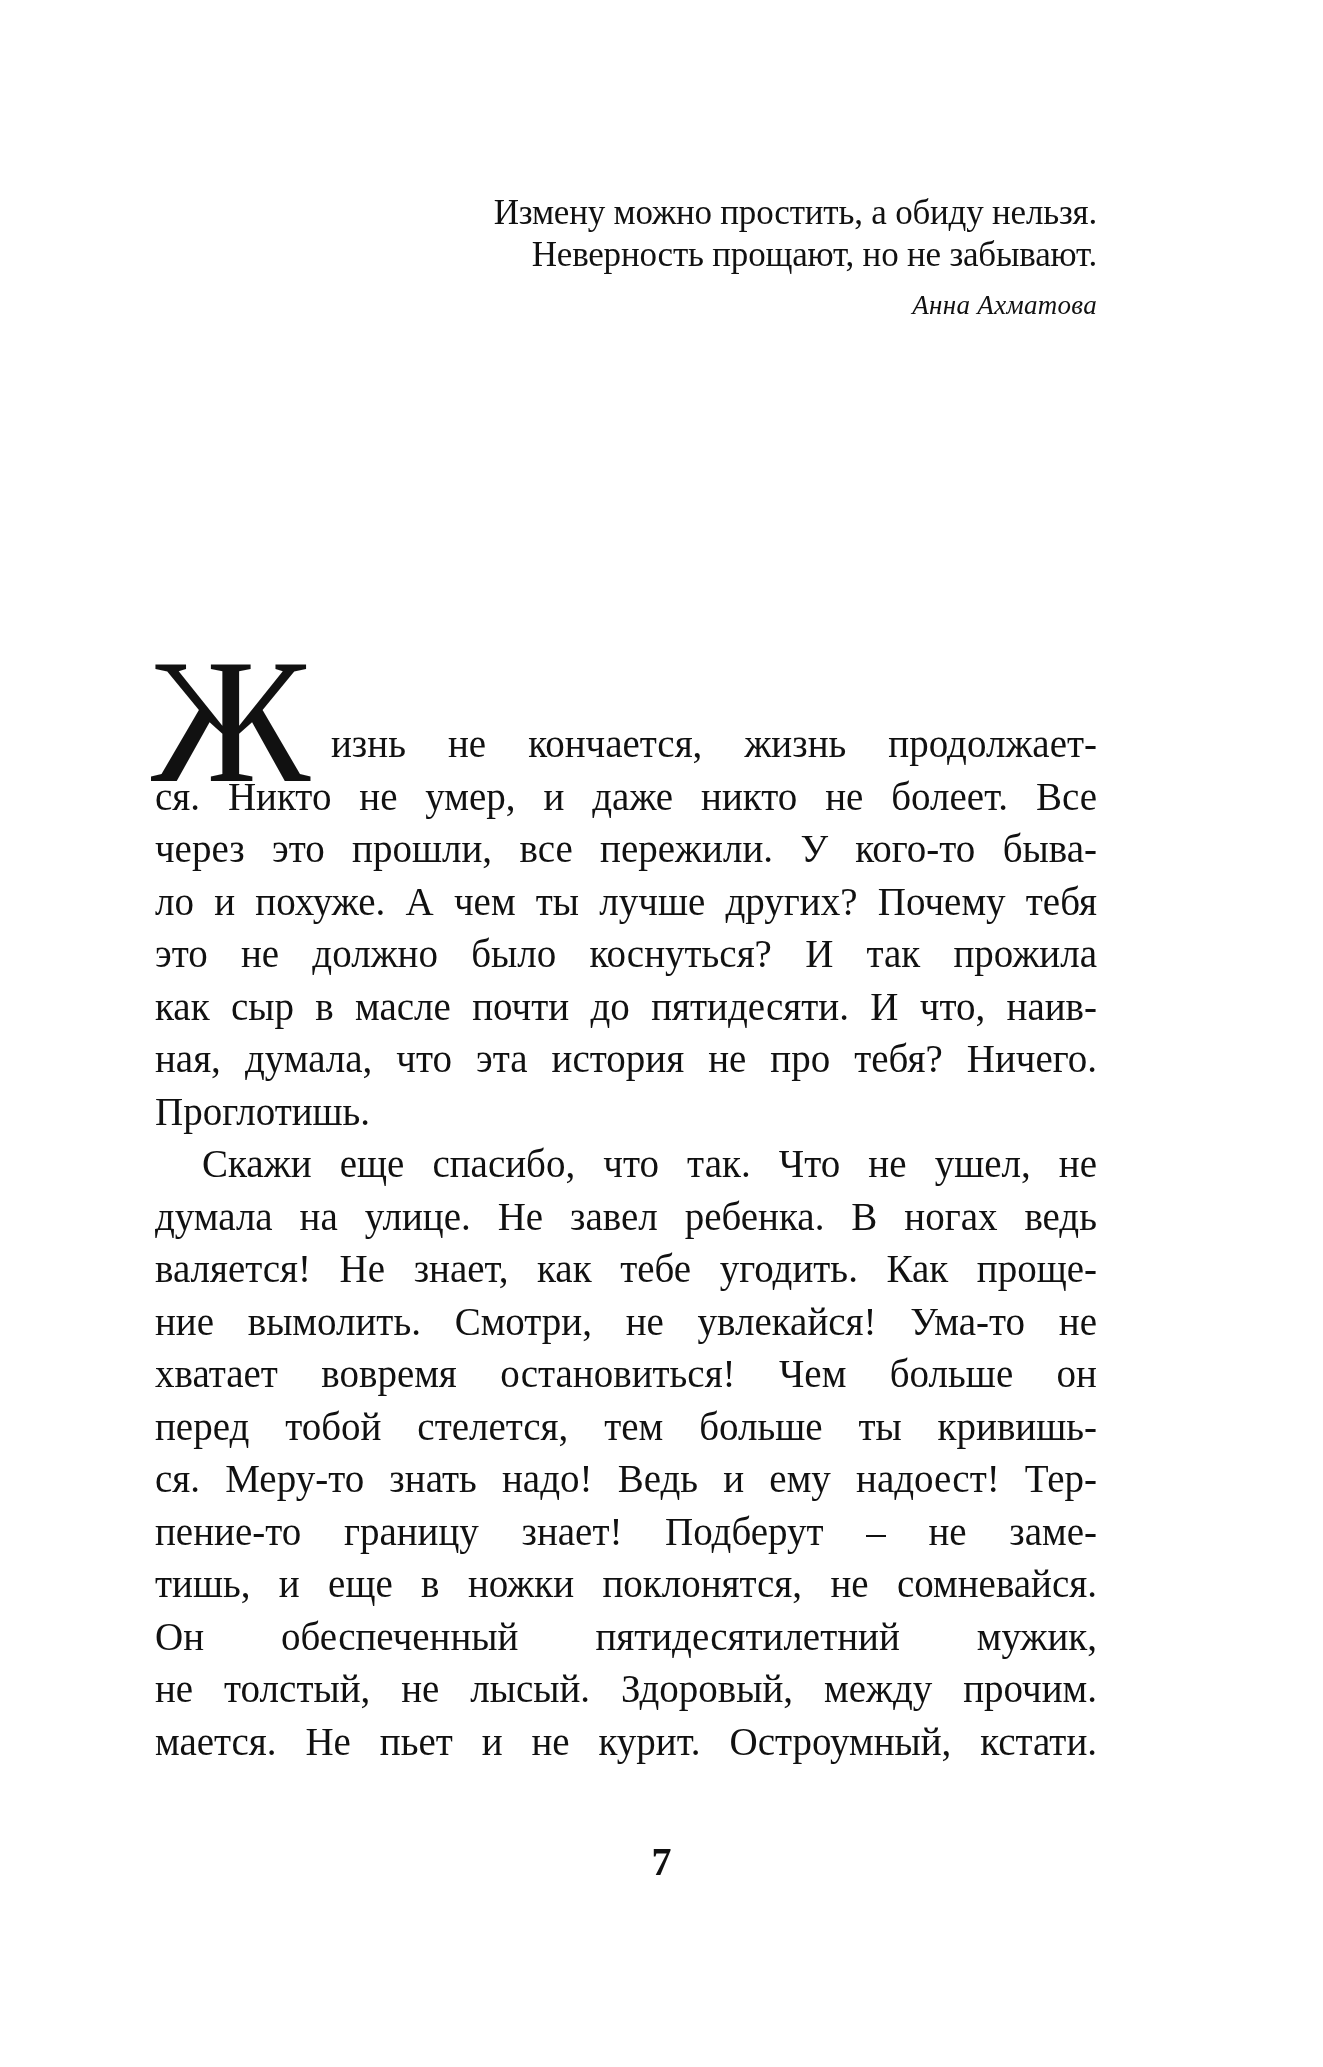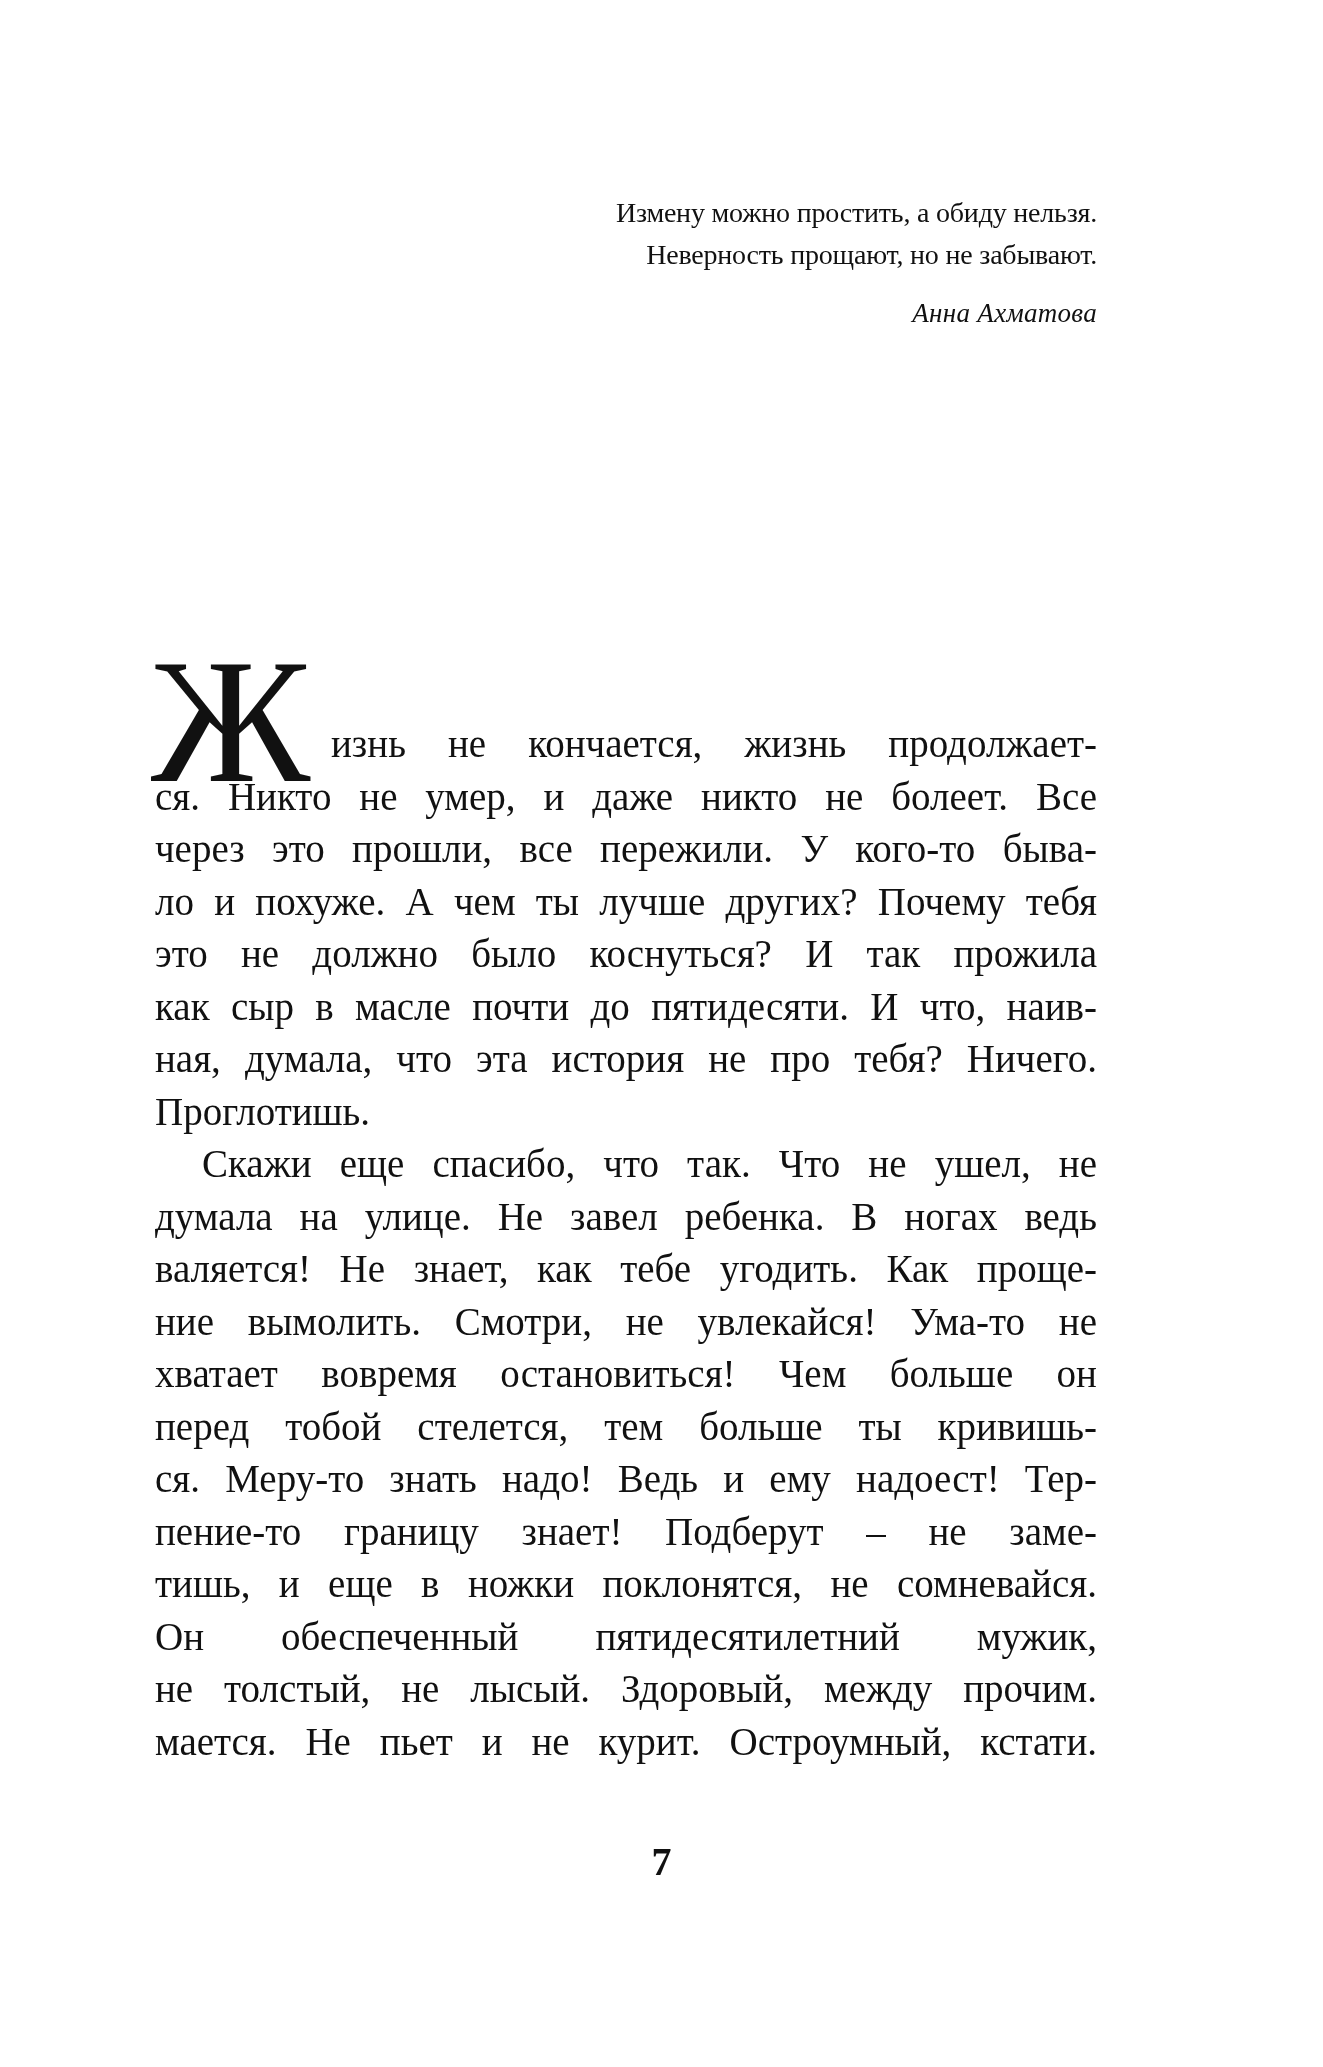--- a/index.html
+++ b/index.html
@@ -5,24 +5,24 @@
   html, body { margin: 0; padding: 0; background: #ffffff; }
   body {
     width: 1323px; height: 2067px; position: relative; overflow: hidden;
     font-family: "Liberation Serif", "DejaVu Serif", serif; color: #111111;
   }
   .epigraph {
     position: absolute; left: 380px; top: 192px; width: 717px;
     text-align: right;
   }
   .epigraph .quote-line {
-    font-size: 28px; line-height: 42px; white-space: nowrap; letter-spacing: -0.2px;
+    font-size: 35px; line-height: 42px; white-space: nowrap; letter-spacing: -0.2px;
   }
   .epigraph .author {
-    font-style: italic; font-size: 27px; line-height: 34px; margin-top: 20px;
+    font-style: italic; font-size: 27px; line-height: 34px; margin-top: 12px;
     letter-spacing: 0.3px;
   }
   .body-text {
     position: absolute; left: 155px; top: 718px; width: 942px;
   }
   .dropcap {
     position: absolute; left: -4px; top: -86px;
     font-size: 178px; line-height: 1; font-weight: normal;
   }
   .line {

